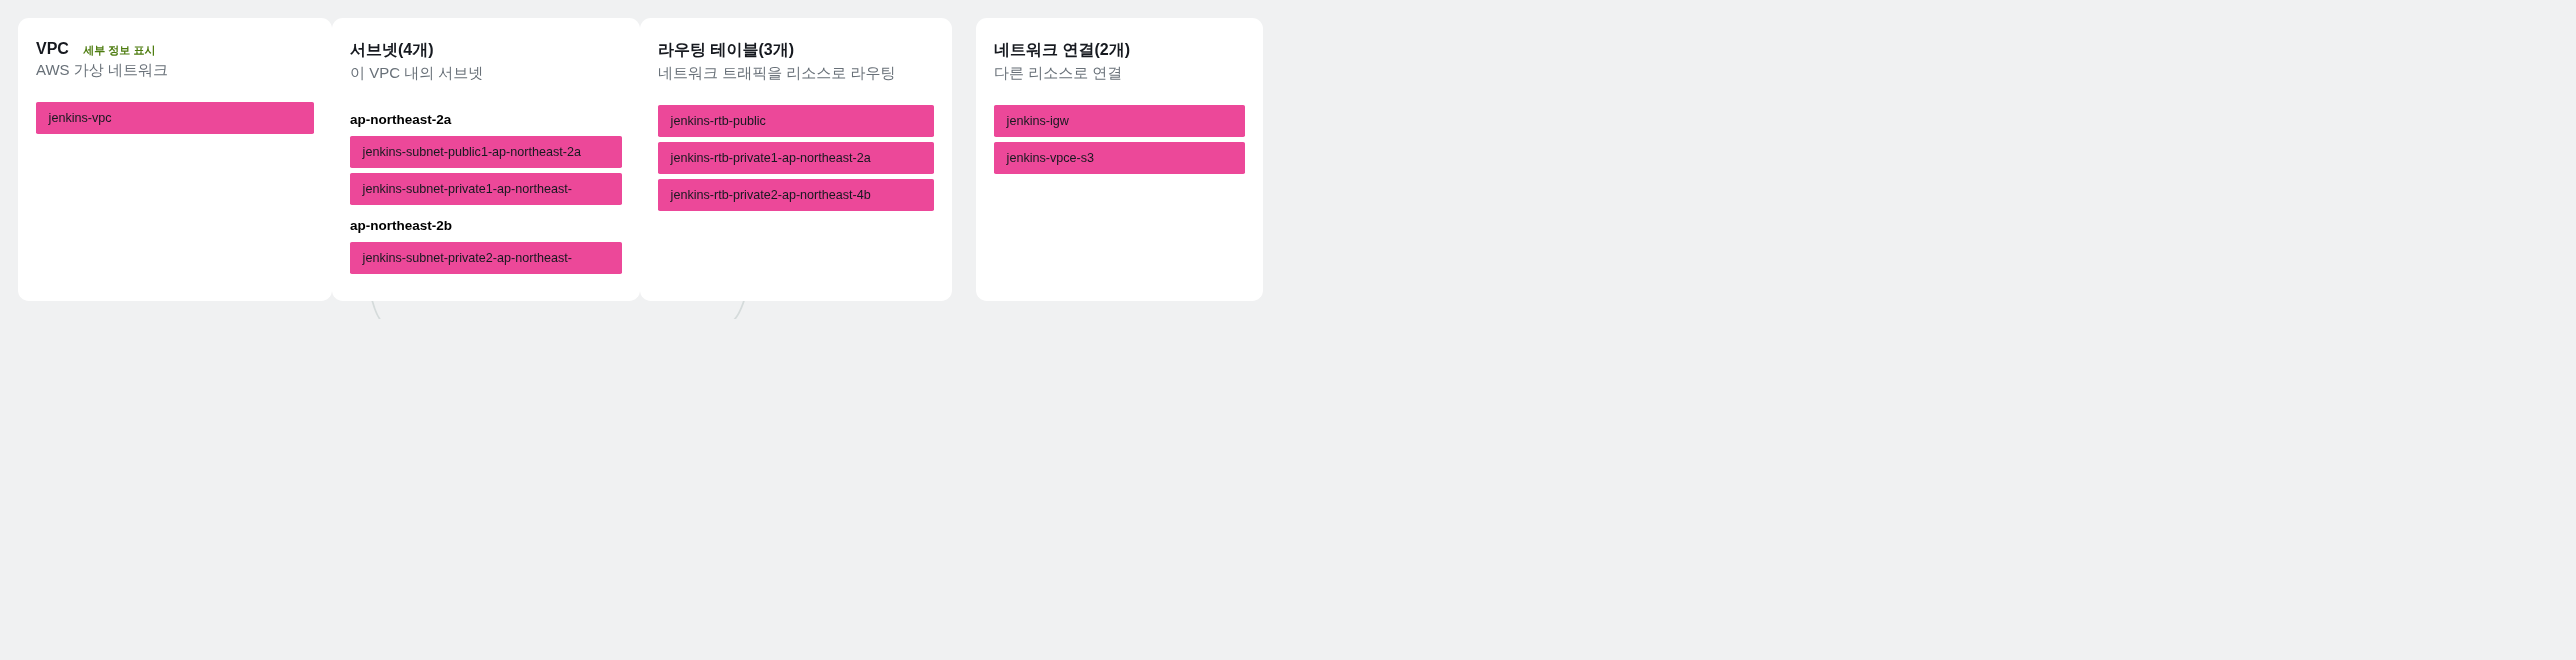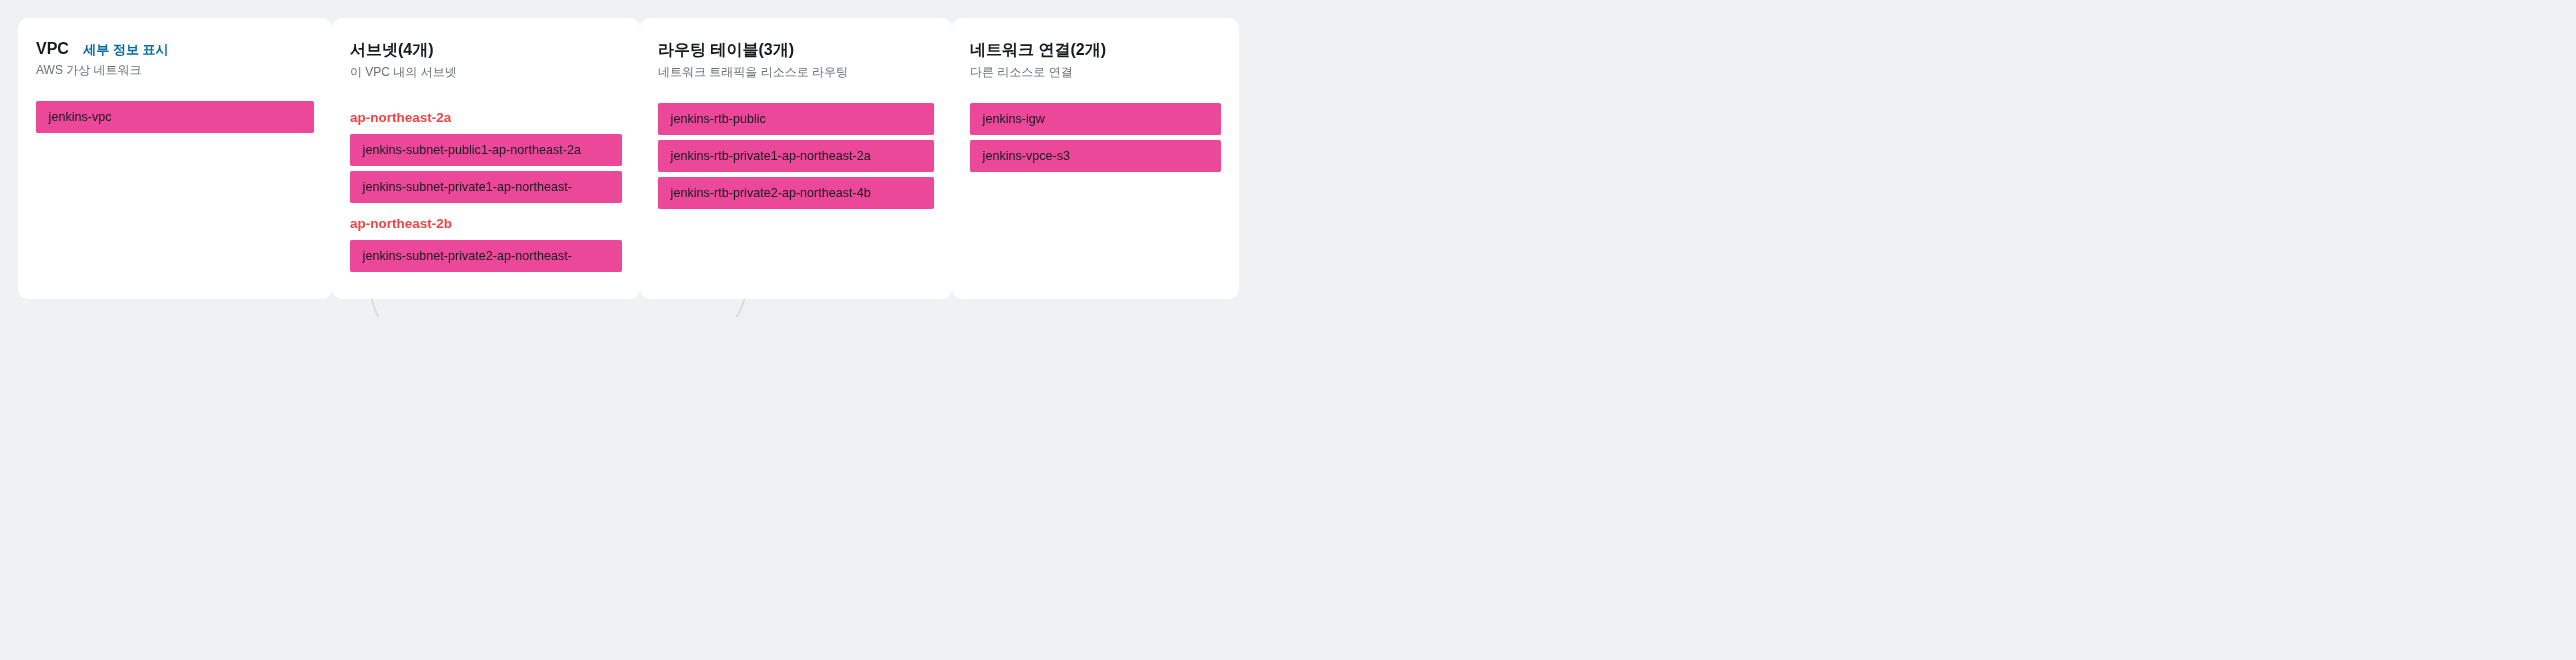--- a/index.html
+++ b/index.html
@@ -28,63 +28,64 @@
       width: 314px;
     }
     .col-subnets {
       width: 308px;
     }
     .col-routes {
       width: 312px;
     }
     .col-connections {
       width: 287px;
+      margin-left: 24px;
     }
     .col-header {
       margin-bottom: 21.5px;
     }
     .col-title-row {
       display: flex;
       align-items: baseline;
       gap: 14.4px;
     }
     .col-title {
       font-size: 16px;
       font-weight: 700;
       color: #16191f;
     }
     .details-link {
-      font-size: 13px;
+      font-size: 11px;
       font-weight: 700;
-      color: #0369a1;
+      color: #4d7c0f;
       cursor: pointer;
     }
     .col-subtitle {
-      font-size: 12px;
+      font-size: 15px;
       color: #687078;
       margin-top: 3.6px;
     }
     .col-body {
       margin-top: 21.5px;
     }
     .item {
       background: #ec4899;
       border-radius: 1.8px;
       padding: 9px 12.6px;
       font-size: 12.6px;
       color: #16191f;
       margin-bottom: 5.4px;
       white-space: nowrap;
       overflow: hidden;
       text-overflow: ellipsis;
     }
     .group-label {
       font-size: 13.5px;
       font-weight: 700;
-      color: #ef4444;
+      color: #000000;
       padding: 7.2px 0 9px 0;
       margin-top: 3.6px;
     }
     .group-label:first-child {
       margin-top: 0;
     }
     svg.connector {
       position: absolute;
       top: 0;
       left: 0;

